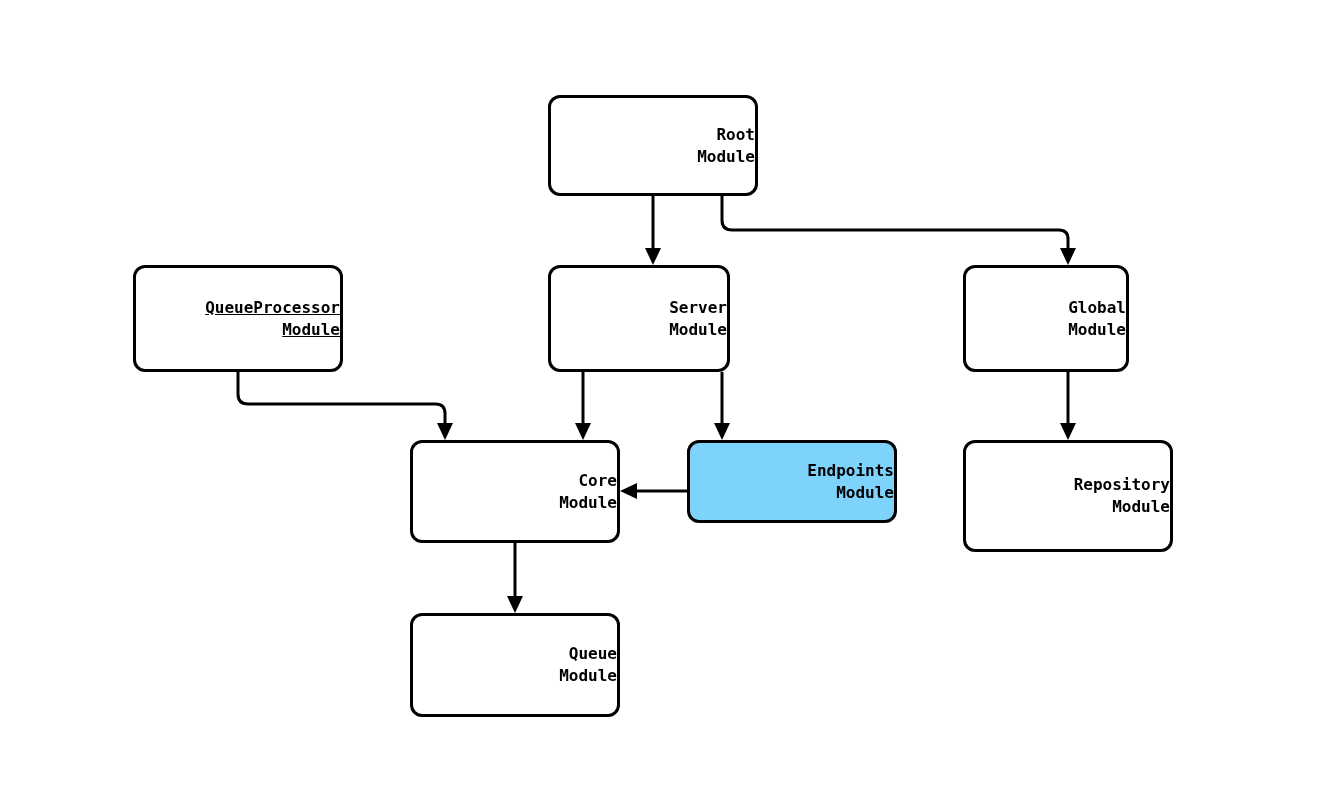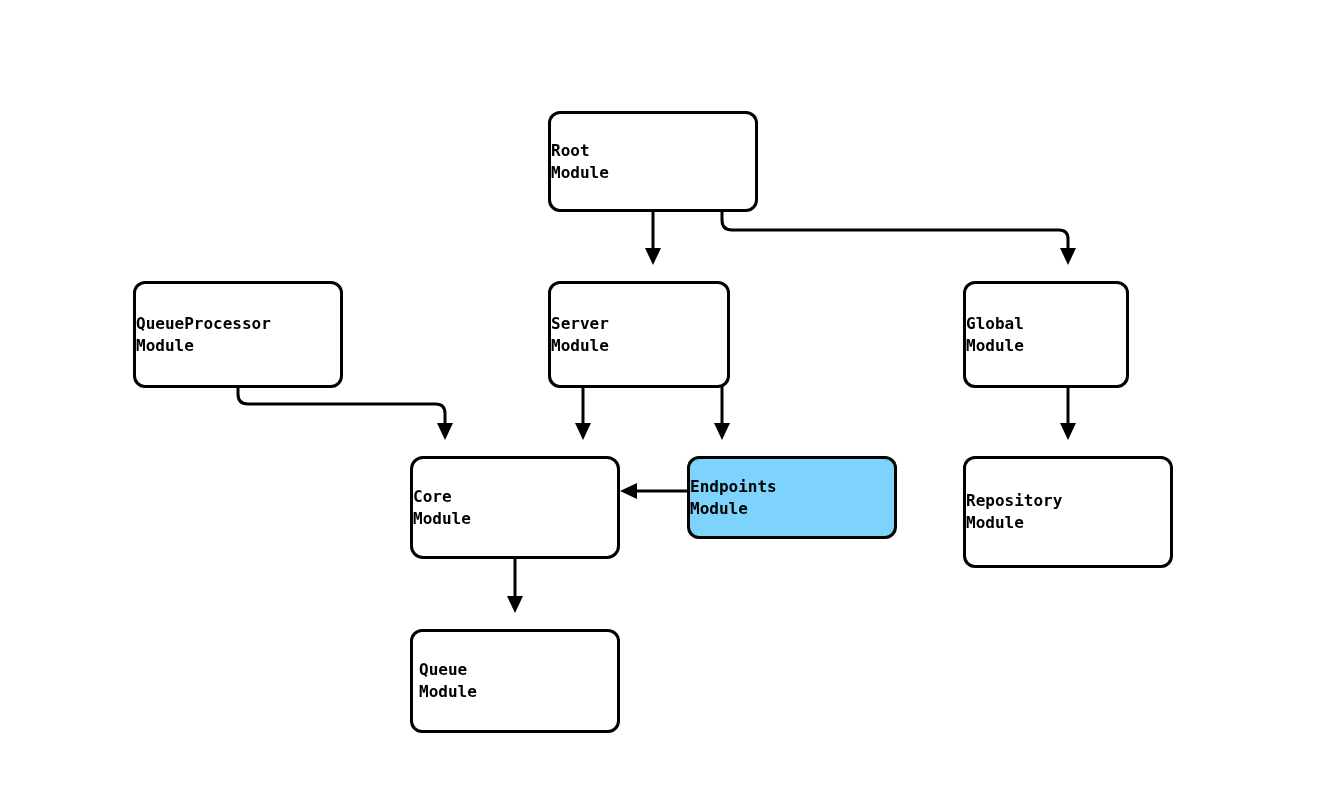--- a/index.html
+++ b/index.html
@@ -24,24 +24,23 @@
     pointer-events: none;
   }
   .node {
     position: absolute;
     box-sizing: border-box;
     background: #ffffff;
     border: 3px solid #000000;
     border-radius: 12px;
     display: flex;
     flex-direction: column;
-    align-items: flex-start;
+    align-items: flex-end;
     justify-content: center;
     z-index: 2;
-    margin-top: 16px;
   }
   .node-line {
     font-family: "DejaVu Sans Mono", "Liberation Mono", monospace;
     font-size: 16px;
     font-weight: bold;
     line-height: 22px;
     color: #000000;
     white-space: pre;
     text-align: center;
     letter-spacing: 0px;
@@ -82,33 +81,33 @@
       </g>
       <g>
         <path d="M 515 543 L 515 596" fill="none" stroke="#000000" stroke-width="3" stroke-linecap="butt" stroke-linejoin="round"></path>
         <polygon points="515,613 507,596 523,596" fill="#000000"></polygon>
       </g>
     </svg>
 <div class="node" style="left: 548px; top: 95px; width: 210px; height: 101px; border-color: rgb(0, 0, 0); background: rgb(255, 255, 255);">
       <div class="node-line">Root</div>
       <div class="node-line">Module</div>
     </div>
-    <div class="node" style="left: 133px; top: 265px; width: 210px; height: 107px; border-color: rgb(0, 0, 0); background: rgb(255, 255, 255);">
+    <div class="node" style="left: 133px; top: 265px; width: 210px; height: 107px; border-color: rgb(0, 0, 0); background: rgb(255, 255, 255); text-decoration: underline;">
       <div class="node-line">QueueProcessor</div>
       <div class="node-line">Module</div>
     </div>
     <div class="node" style="left: 548px; top: 265px; width: 182px; height: 107px; border-color: rgb(0, 0, 0); background: rgb(255, 255, 255);">
       <div class="node-line">Server</div>
       <div class="node-line">Module</div>
     </div>
     <div class="node" style="left: 963px; top: 265px; width: 166px; height: 107px; border-color: rgb(0, 0, 0); background: rgb(255, 255, 255);">
       <div class="node-line">Global</div>
       <div class="node-line">Module</div>
     </div>
-    <div class="node" style="left: 410px; top: 440px; width: 210px; height: 103px; border-color: rgb(0, 0, 0); background: rgb(255, 255, 255); border-radius: 13px;">
+    <div class="node" style="left: 410px; top: 440px; width: 210px; height: 103px; border-color: rgb(0, 0, 0); background: rgb(255, 255, 255);">
       <div class="node-line">Core</div>
       <div class="node-line">Module</div>
     </div>
     <div class="node" style="left: 687px; top: 440px; width: 210px; height: 83px; border-color: rgb(0, 0, 0); background: #7dd3fc;">
       <div class="node-line">Endpoints</div>
       <div class="node-line">Module</div>
     </div>
     <div class="node" style="left: 963px; top: 440px; width: 210px; height: 112px; border-color: rgb(0, 0, 0); background: rgb(255, 255, 255);">
       <div class="node-line">Repository</div>
       <div class="node-line">Module</div>

